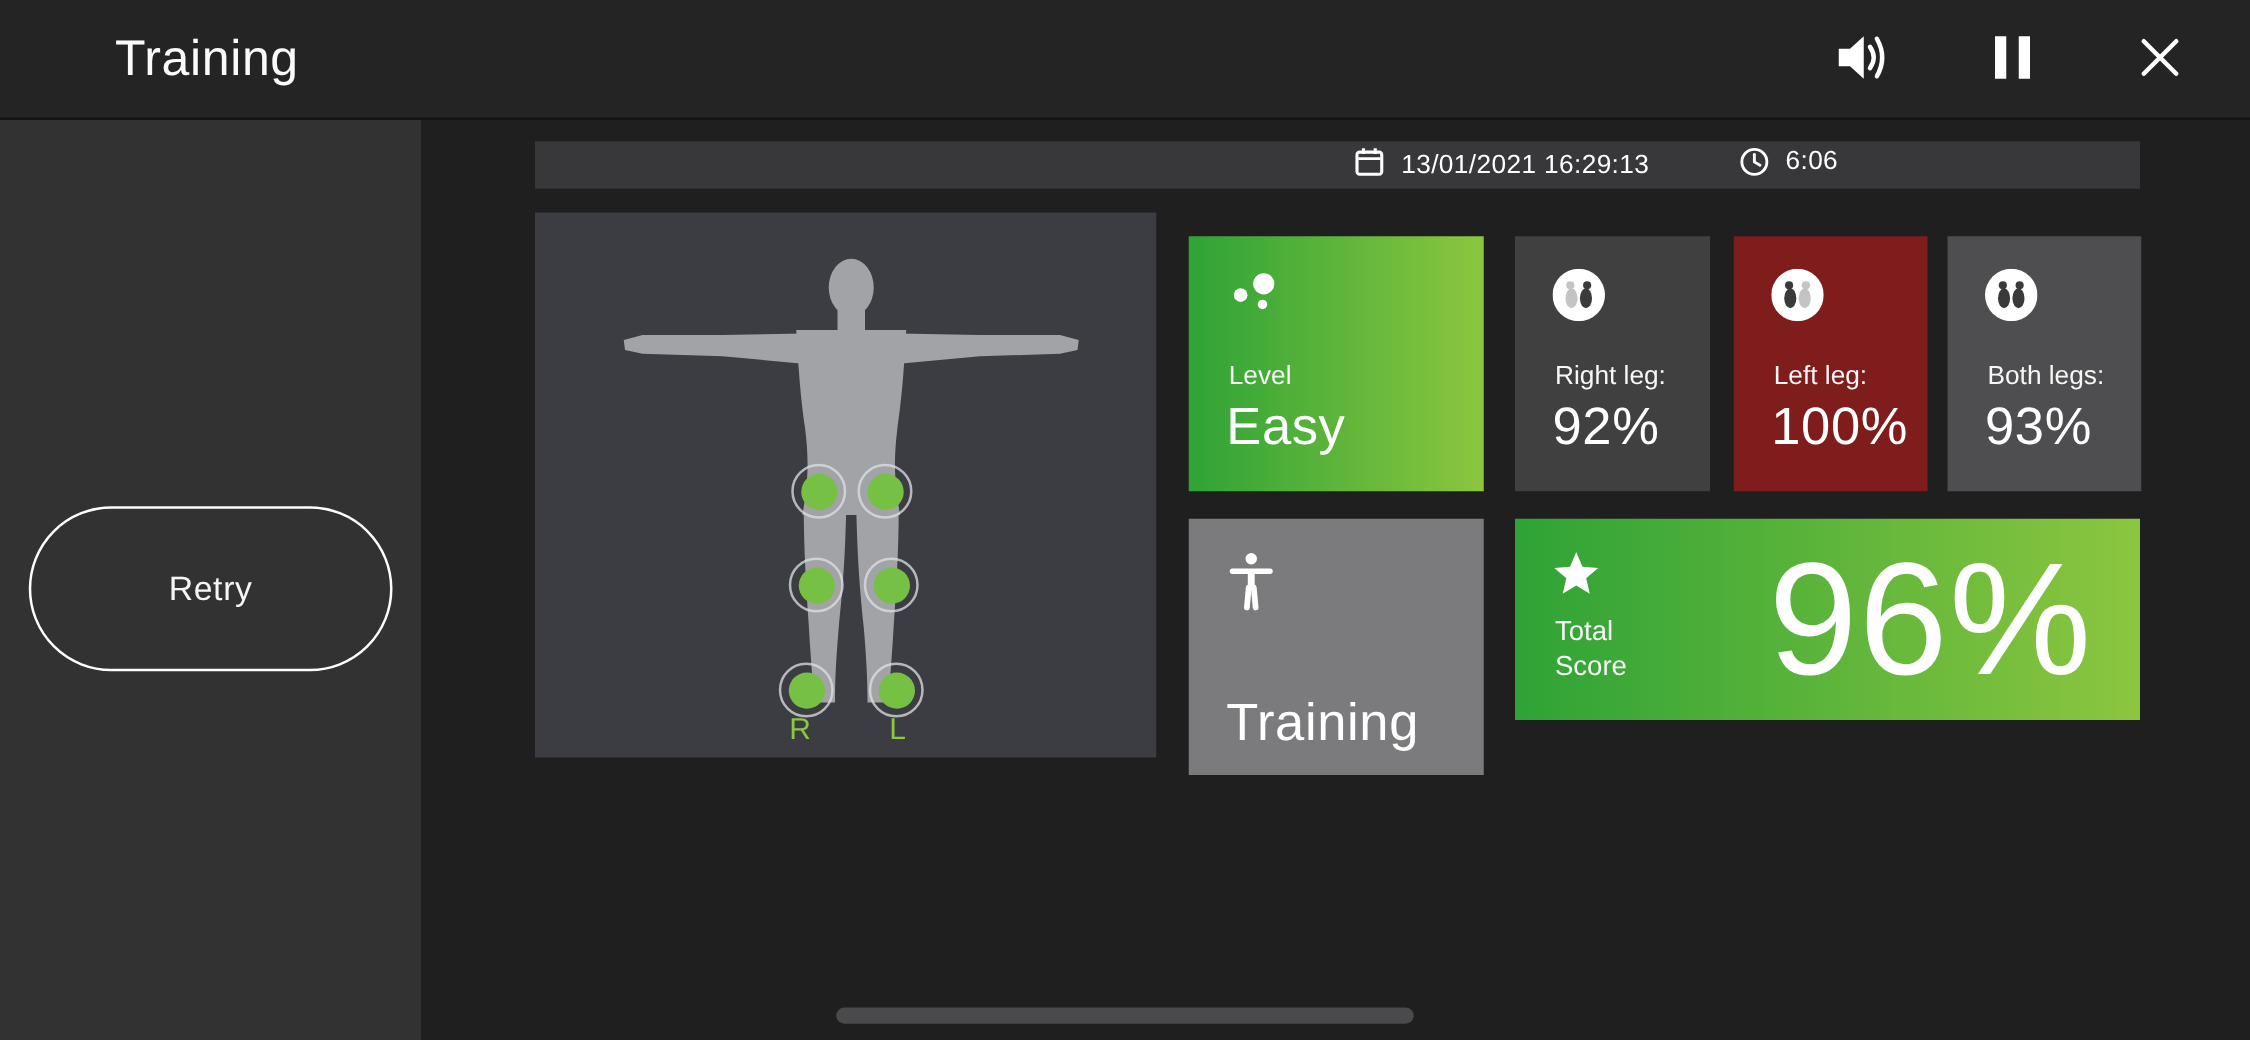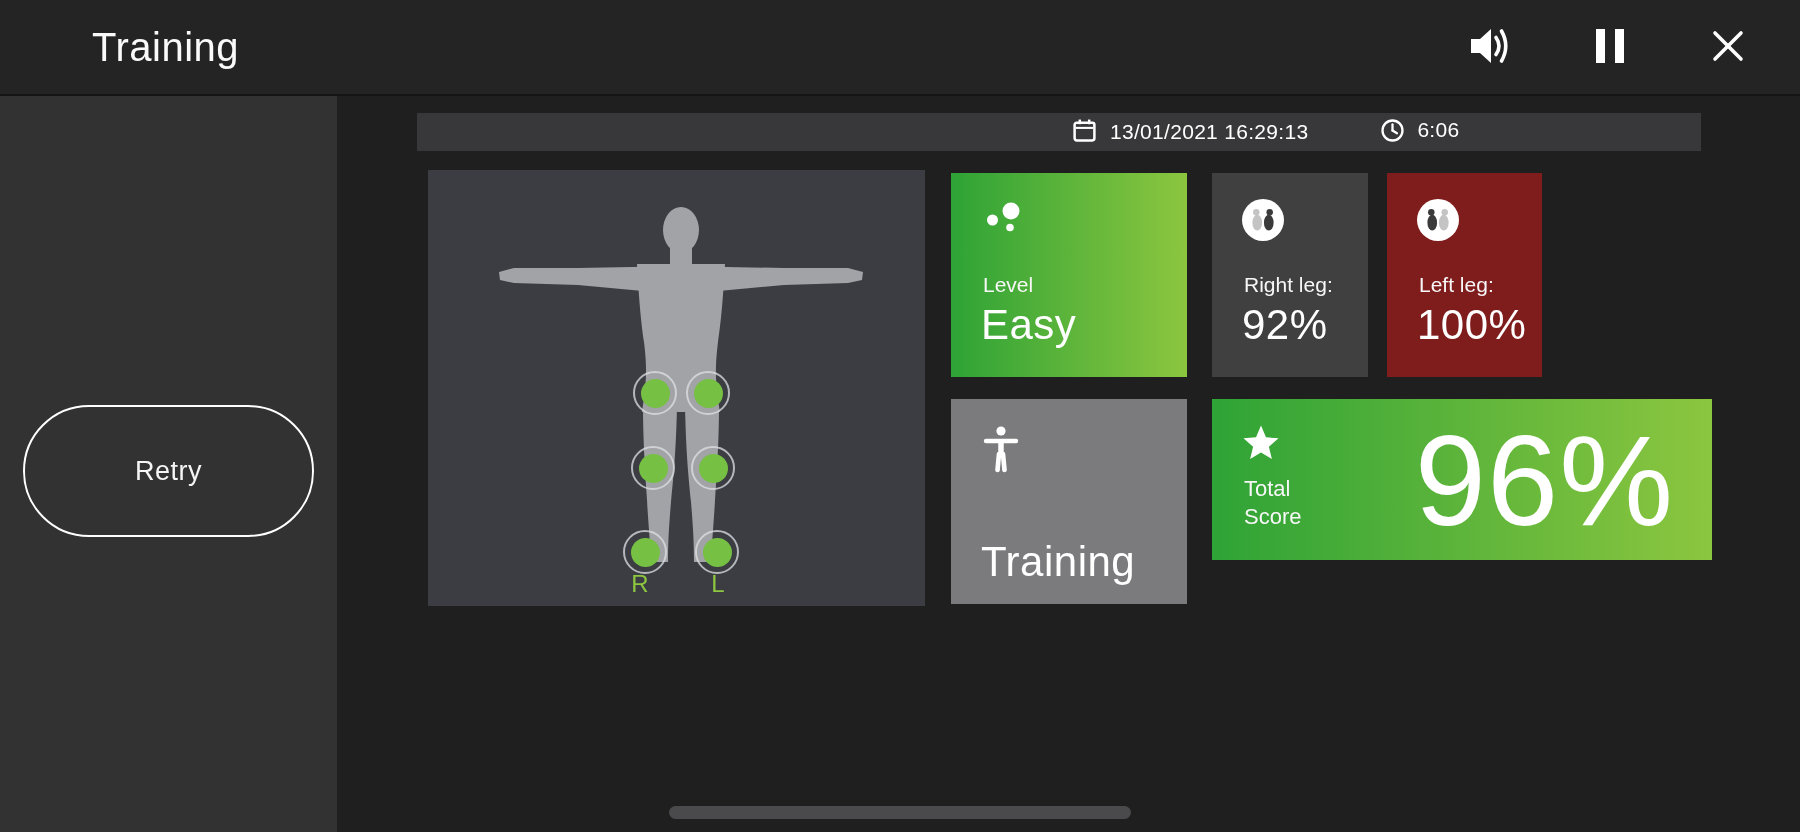--- a/index.html
+++ b/index.html
@@ -19,36 +19,36 @@
   
   .sidebar { position:absolute; left:0; top:96px; width:337px; height:736px; background:#323232; }
   .retry-btn { position:absolute; left:23px; top:309px; width:291px; height:132px;
                border:2.5px solid #ffffff; border-radius:70px; background:transparent;
                color:#f5f5f5; font-size:27px; font-weight:300; letter-spacing:.5px;
                font-family:inherit; cursor:pointer; }
 
   
   .main { position:absolute; left:337px; top:96px; width:1463px; height:736px; background:#1f1f1f; }
 
-  .datebar { position:absolute; left:80px; top:17px; width:1284px; height:38px;
+  .datebar { position:absolute; left:91px; top:17px; width:1284px; height:38px;
              background:#38383a; display:flex; align-items:center; }
   .date-group { margin-left:655px; display:flex; align-items:center; gap:13px; }
   .time-group { margin-left:72px; display:flex; align-items:flex-start; gap:12px; }
   .datebar .txt { color:#ffffff; font-size:21px; font-weight:400; letter-spacing:.3px; white-space:nowrap; }
 
   
   .body-panel { position:absolute; left:91px; top:74px; width:497px; height:436px; background:#3b3d43; }
   .body-panel svg.silhouette { position:absolute; left:0; top:0; }
   .sensor { position:absolute; width:44px; height:44px; border-radius:50%;
             border:2.5px solid rgba(222,224,228,.75); display:flex; align-items:center; justify-content:center; }
   .sensor .dot { width:29px; height:29px; border-radius:50%; background:#76c043; }
   .leg-label { position:absolute; width:40px; text-align:center; color:#8dc63f; font-size:24px; font-weight:400; }
 
   
-  .tile { position:absolute; color:#ffffff; overflow:hidden; }
+  .tile { position:absolute; color:#ffffff; overflow:hidden;margin-top:16px; }
   .tile .t-icon { position:absolute; left:30px; top:26px; }
   .tile .t-label { position:absolute; left:32px; top:100px; font-size:21px; font-weight:300; color:#f7f7f7; }
   .tile .t-value { position:absolute; left:30px; top:128px; font-size:42px; font-weight:300; letter-spacing:.5px; }
   .tile-green { background:linear-gradient(90deg,#2ea336,#8cc63f); }
   .tile-level    { left:614px;  top:77px;  width:236px; height:204px; }
   .tile-rightleg { left:875px;  top:77px;  width:156px; height:204px; background:#404040; }
   .tile-leftleg  { left:1050px; top:77px;  width:155px; height:204px; background:#7f1d1d; }
   .tile-bothlegs { left:1221px; top:77px;  width:155px; height:204px; background:#4e4e50; }
   .tile-training { left:614px;  top:303px; width:236px; height:205px; background:#7b7b7d; }
   .tile-total    { left:875px;  top:303px; width:500px; height:161px; }
@@ -203,20 +203,35 @@
           <g fill="#c4c4c4">
               <ellipse cx="25.5" cy="22.5" rx="4.6" ry="7.6"></ellipse>
               <circle cx="26.4" cy="12.6" r="3.1"></circle>
             </g>
         </svg>
       </span>
       <div class="t-label">Left leg:</div>
       <div class="t-value">100%</div>
     </div>
 
+    <div class="tile tile-bothlegs">
+      <span class="t-icon">
+        <svg class="feet-badge" viewBox="0 0 40 40">
+          <circle cx="20" cy="20" r="20" fill="#ffffff"></circle>
+          <g fill="#3a3a3a">
+            <ellipse cx="14.5" cy="22.5" rx="4.6" ry="7.6"></ellipse>
+              <circle cx="13.6" cy="12.6" r="3.1"></circle>
+            <ellipse cx="25.5" cy="22.5" rx="4.6" ry="7.6"></ellipse>
+              <circle cx="26.4" cy="12.6" r="3.1"></circle>
+          </g>
+        </svg>
+      </span>
+      <div class="t-label">Both legs:</div>
+      <div class="t-value">93%</div>
+    </div>
 
     <div class="tile tile-training">
       <span class="t-icon">
         <svg width="40" height="48" viewBox="0 0 40 48">
           <circle cx="20" cy="6" r="4.6" fill="#ffffff"></circle>
           <line x1="5" y1="16" x2="35" y2="16" stroke="#ffffff" stroke-width="4.4" stroke-linecap="round"></line>
           <line x1="20" y1="16" x2="20" y2="29" stroke="#ffffff" stroke-width="5.5"></line>
           <line x1="18" y1="29" x2="16.5" y2="45" stroke="#ffffff" stroke-width="4.6" stroke-linecap="round"></line>
           <line x1="22" y1="29" x2="23.5" y2="45" stroke="#ffffff" stroke-width="4.6" stroke-linecap="round"></line>
         </svg>

